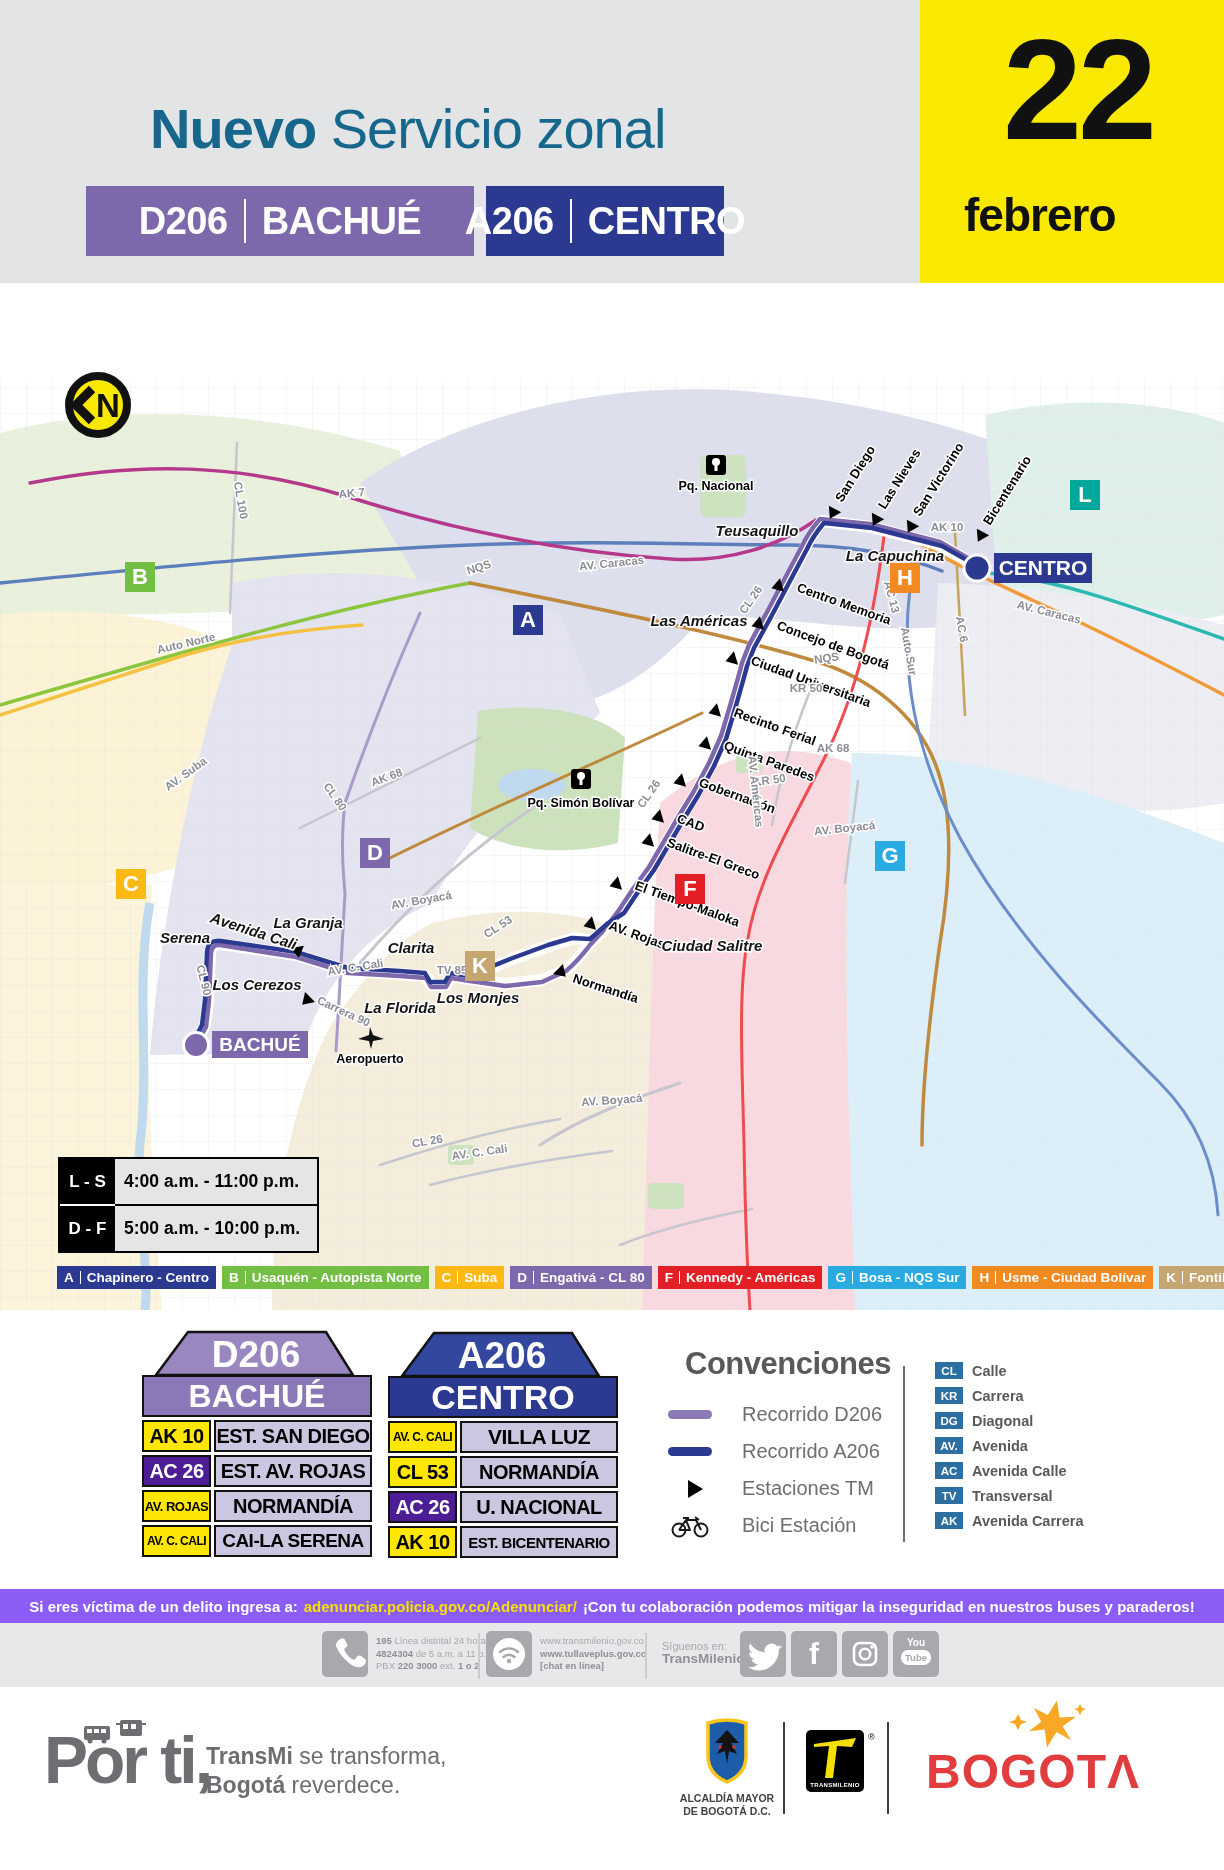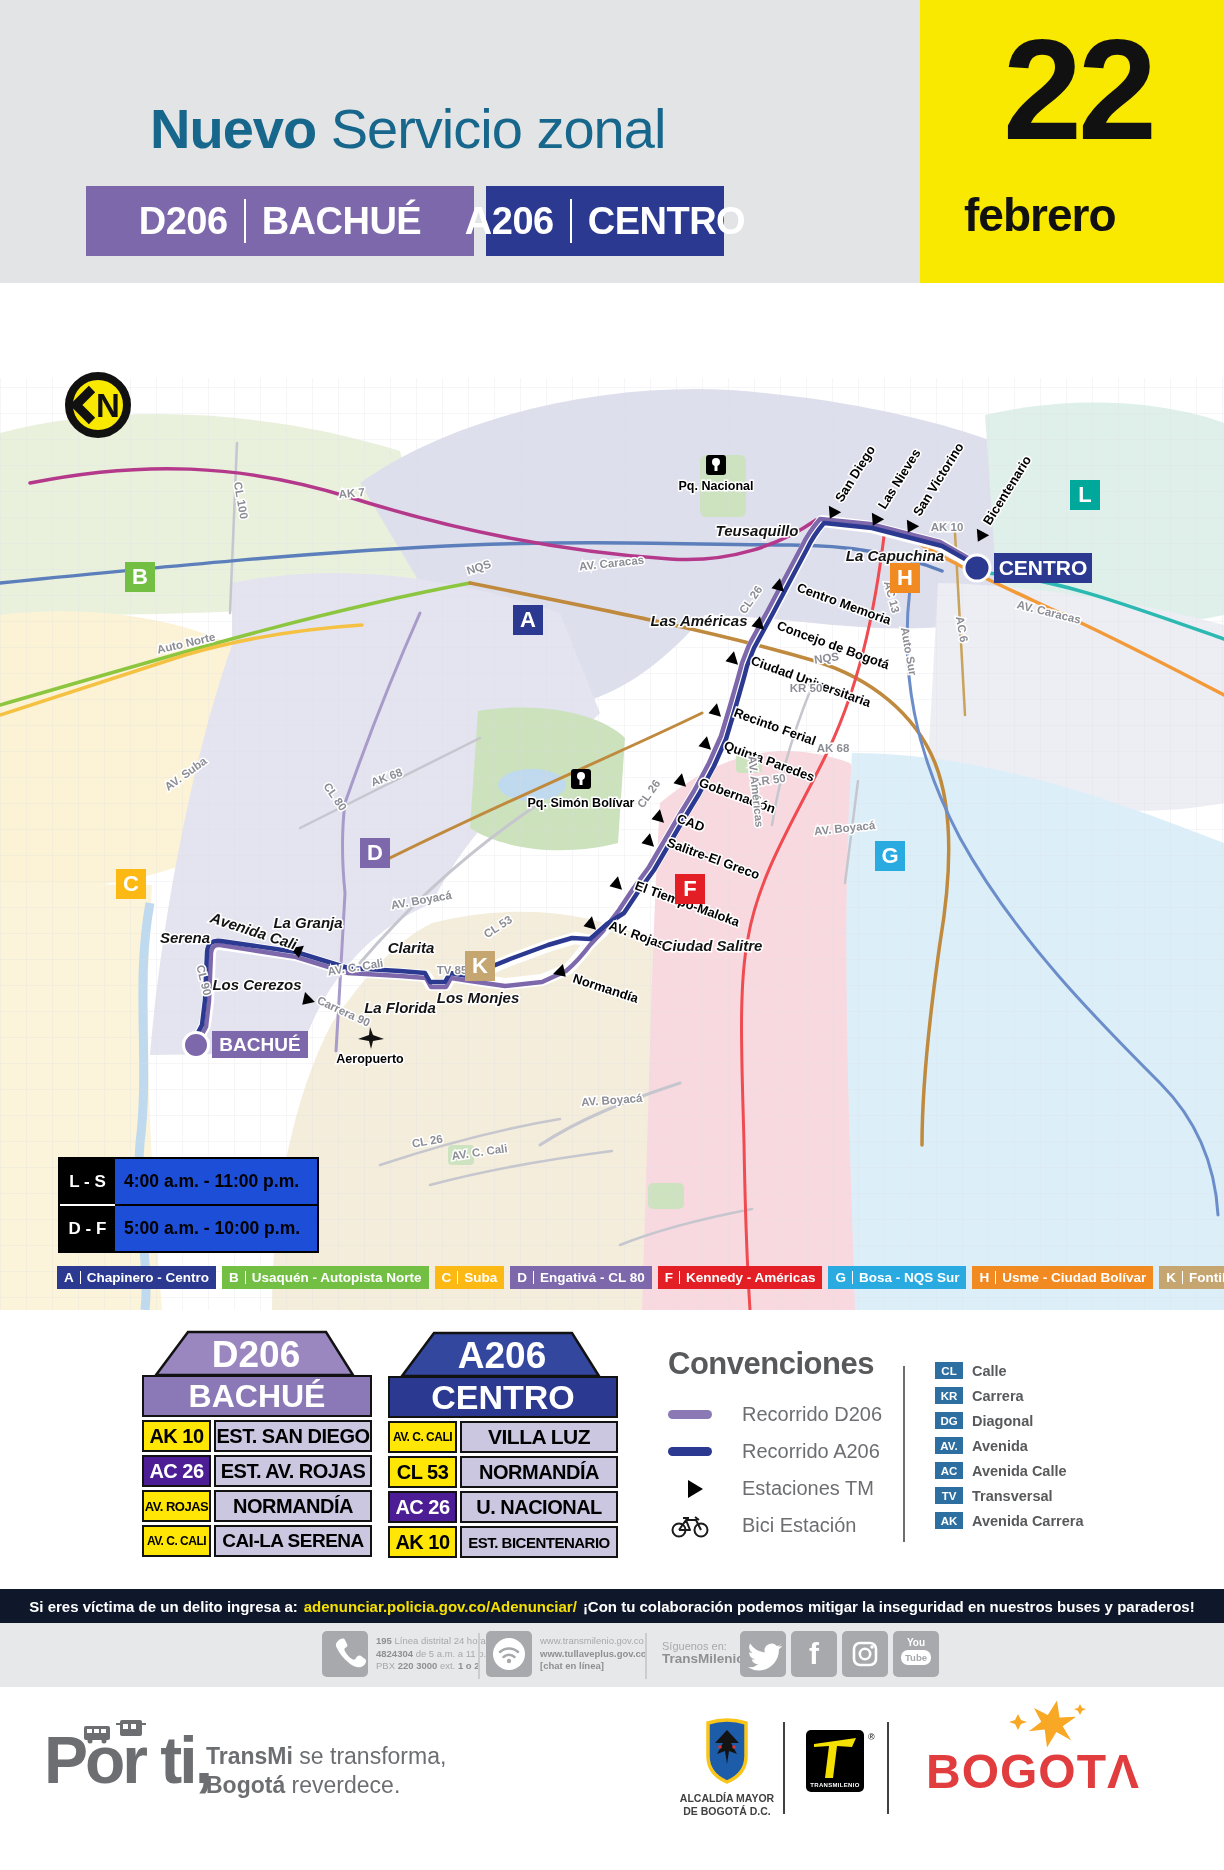--- a/index.html
+++ b/index.html
@@ -29,21 +29,21 @@
   .stn{font-size:13px;font-weight:700;fill:#000;}
   .poi{font-size:12.5px;font-weight:700;fill:#000;}
   .zletter{font-size:22px;font-weight:800;fill:#fff;text-anchor:middle;}
   .tname{font-weight:800;fill:#fff;text-anchor:middle;}
 
   
   .schedule{position:absolute;left:58px;top:1157px;width:261px;height:96px;display:flex;border:2px solid #000;box-sizing:border-box;}
   .sch-days{width:55px;background:#000;color:#fff;display:flex;flex-direction:column;}
   .sch-days div{flex:1;display:flex;align-items:center;justify-content:center;font-weight:800;font-size:17px;}
   .sch-days div:first-child{border-bottom:2px solid #fff;}
-  .sch-hours{flex:1;background:#1d4ed8;color:#000;display:flex;flex-direction:column;}
+  .sch-hours{flex:1;background:#e5e5e5;color:#000;display:flex;flex-direction:column;}
   .sch-hours div{flex:1;display:flex;align-items:center;padding-left:9px;font-weight:800;font-size:17.5px;}
   .sch-hours div:first-child{border-bottom:2px solid #000;}
 
   
   .zonebar{position:absolute;left:57px;top:1266px;height:23px;display:flex;gap:6px;}
   .zb-item{display:flex;align-items:center;padding:0 7px;color:#fff;font-weight:700;font-size:13.5px;white-space:nowrap;}
   .zb-item .zb-sep{width:0;height:13px;border-left:1.5px solid #fff;margin:0 6px;}
 
   
   .card{position:absolute;width:230px;}
@@ -55,38 +55,38 @@
   .via{width:69px;border:2.5px solid #121212;display:flex;align-items:center;justify-content:center;
        font-weight:800;box-sizing:border-box;letter-spacing:-0.5px;}
   .via.yellow{background:#FFE604;color:#000;}
   .via.black{background:#4c1d95;color:#fff;}
   .stopc{flex:1;margin-left:3px;border:2.5px solid #121212;background:#CBC7E1;display:flex;align-items:center;
         justify-content:center;font-weight:800;color:#000;box-sizing:border-box;letter-spacing:-0.5px;}
   .fs21{font-size:21px;} .fs20{font-size:20px;} .fs19{font-size:19px;}
   .fs15{font-size:15px;} .fs13{font-size:13px;} .fs12{font-size:12px;}
 
   
-  .conv{position:absolute;left:668px;top:1346px;width:240px;color:#6D6E71;}
+  .conv{position:absolute;left:668px;top:1346px;width:240px;color:#6D6E71;text-align:center;}
   .conv h2{margin:0 0 14px 0;font-size:31px;font-weight:800;color:#58595B;letter-spacing:-0.5px;}
   .conv-item{display:flex;align-items:center;height:37px;}
   .conv-item .lbl{font-size:20px;font-weight:400;margin-left:30px;}
   .swatch{width:44px;height:9px;border-radius:4.5px;}
   .sw-wrap{width:44px;display:flex;justify-content:center;}
   .tri-icon{width:0;height:0;border-left:15px solid #000;border-top:9px solid transparent;border-bottom:9px solid transparent;margin-left:10px;}
 
   
   .abbr{position:absolute;left:935px;top:1358px;}
   .abbr-row{display:flex;align-items:center;height:25px;}
   .abbr-badge{width:28px;height:17px;background:#2E6FA1;color:#fff;font-size:11.5px;font-weight:800;
               display:flex;align-items:center;justify-content:center;}
   .abbr-name{margin-left:9px;font-size:14.5px;font-weight:700;color:#58595B;}
   .vdiv{position:absolute;left:903px;top:1366px;width:2px;height:176px;background:#6D6E71;}
 
   
-  .alertbar{position:absolute;left:0;top:1589px;width:1224px;height:34px;background:#0f172a;display:flex;
+  .alertbar{position:absolute;left:0;top:1589px;width:1224px;height:34px;background:#8b5cf6;display:flex;
             align-items:center;justify-content:center;font-size:15px;font-weight:700;color:#fff;white-space:nowrap;}
   .alertbar .link{color:#F5E003;margin:0 6px;}
 
   
   .contact{position:absolute;left:0;top:1623px;width:1224px;height:64px;background:#E7E8E9;}
   .gicon{position:absolute;width:46px;height:46px;background:#A7A9AC;border-radius:5px;top:8px;}
   .ctxt{position:absolute;font-size:9.5px;line-height:12.5px;color:#A7A9AC;}
   .cb{font-weight:800;color:#8E9093;}
   .cdiv{position:absolute;top:10px;width:2px;height:46px;background:#CBCCCE;}
 

